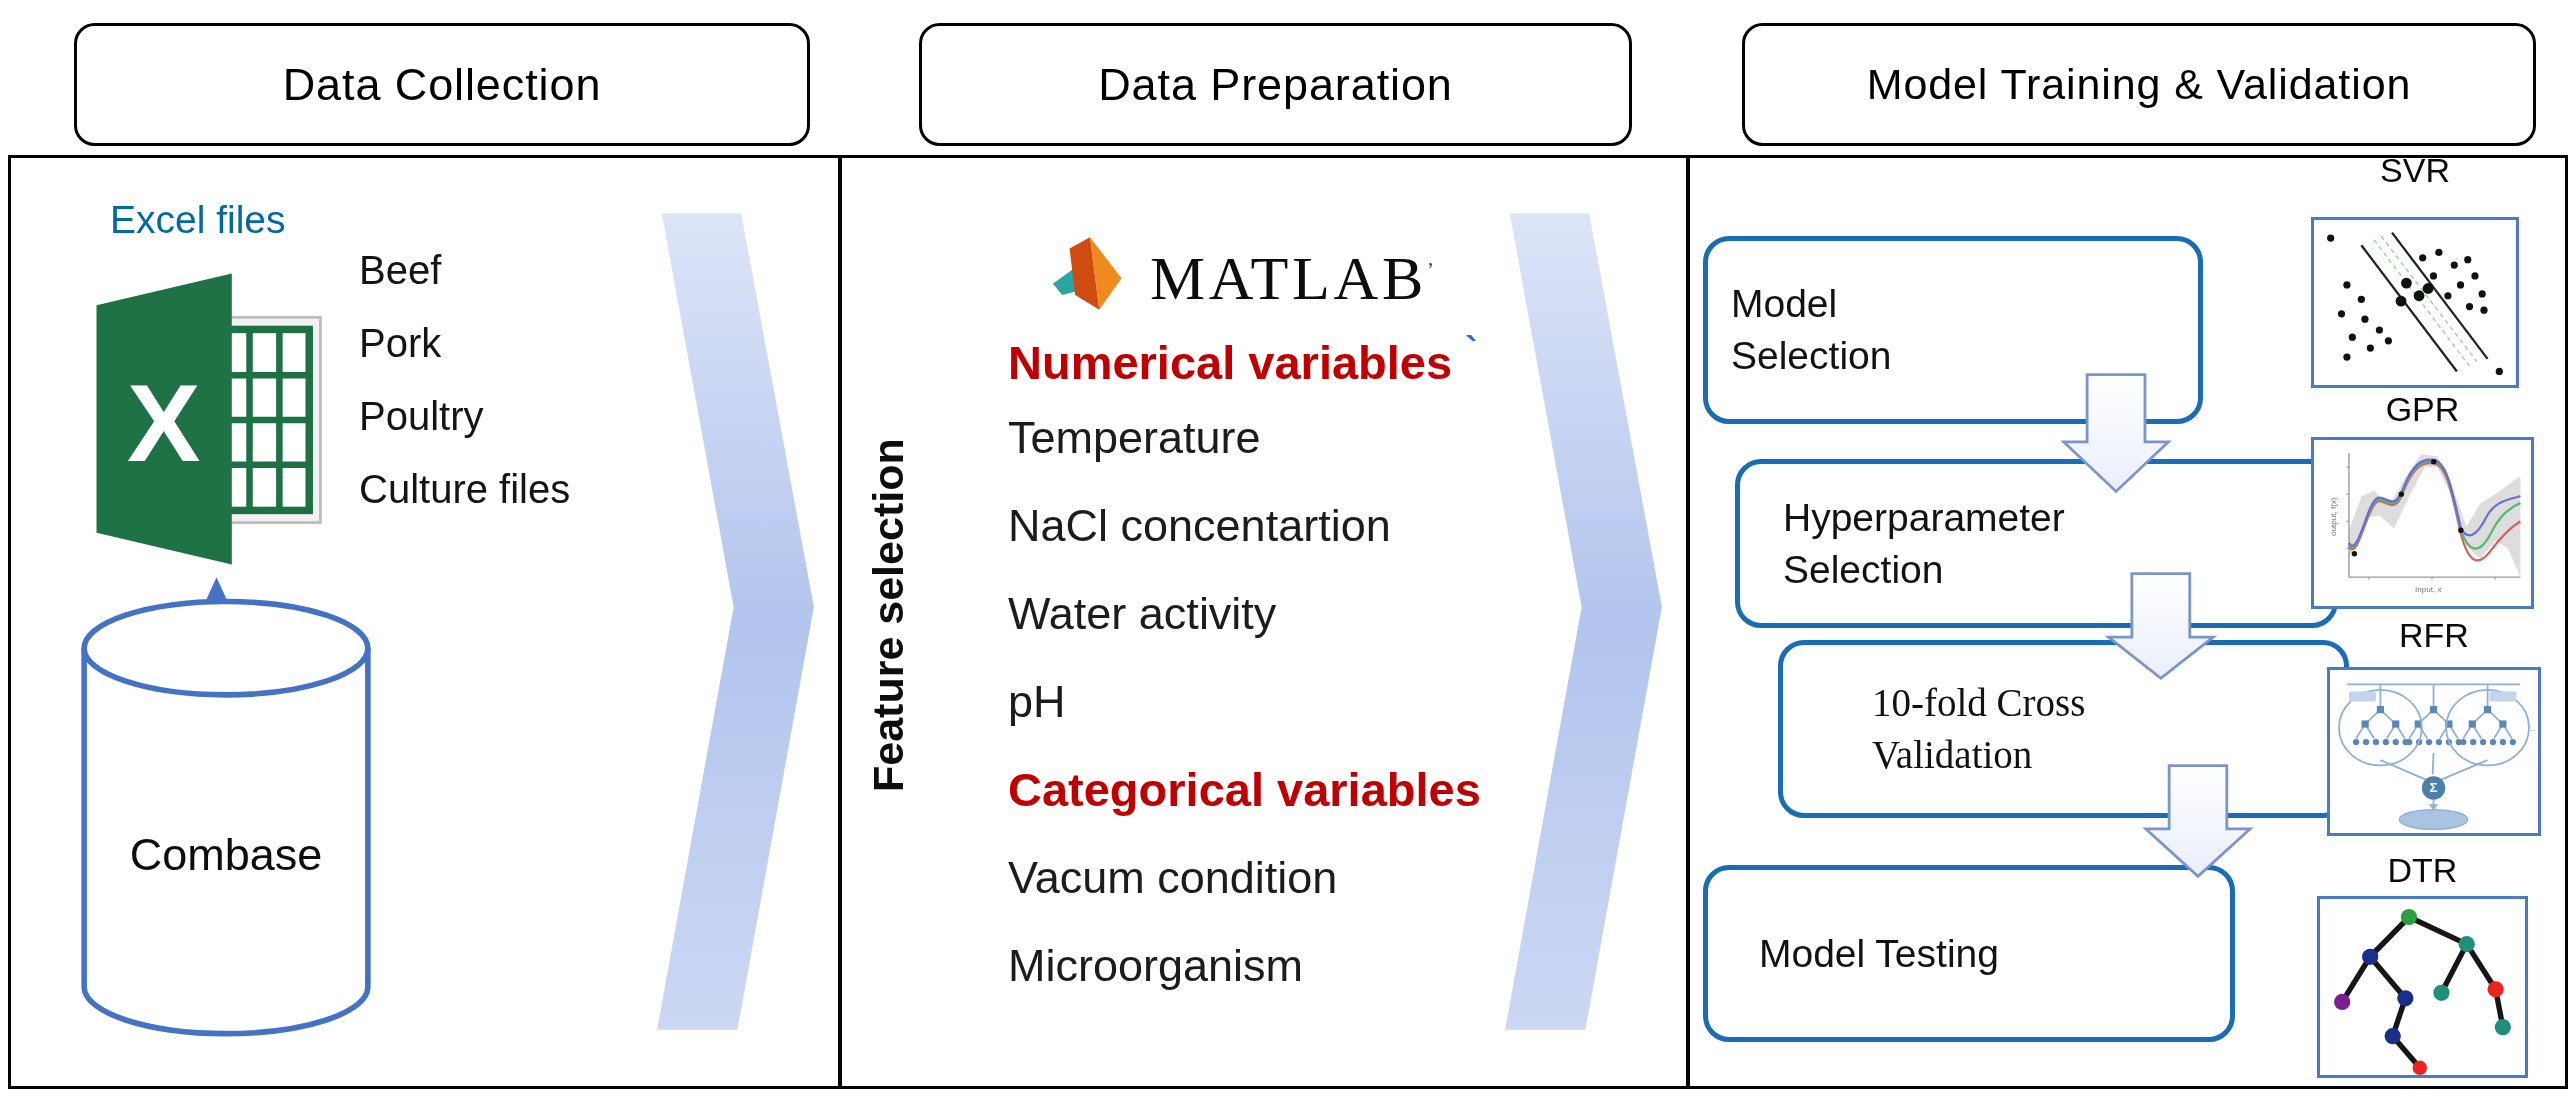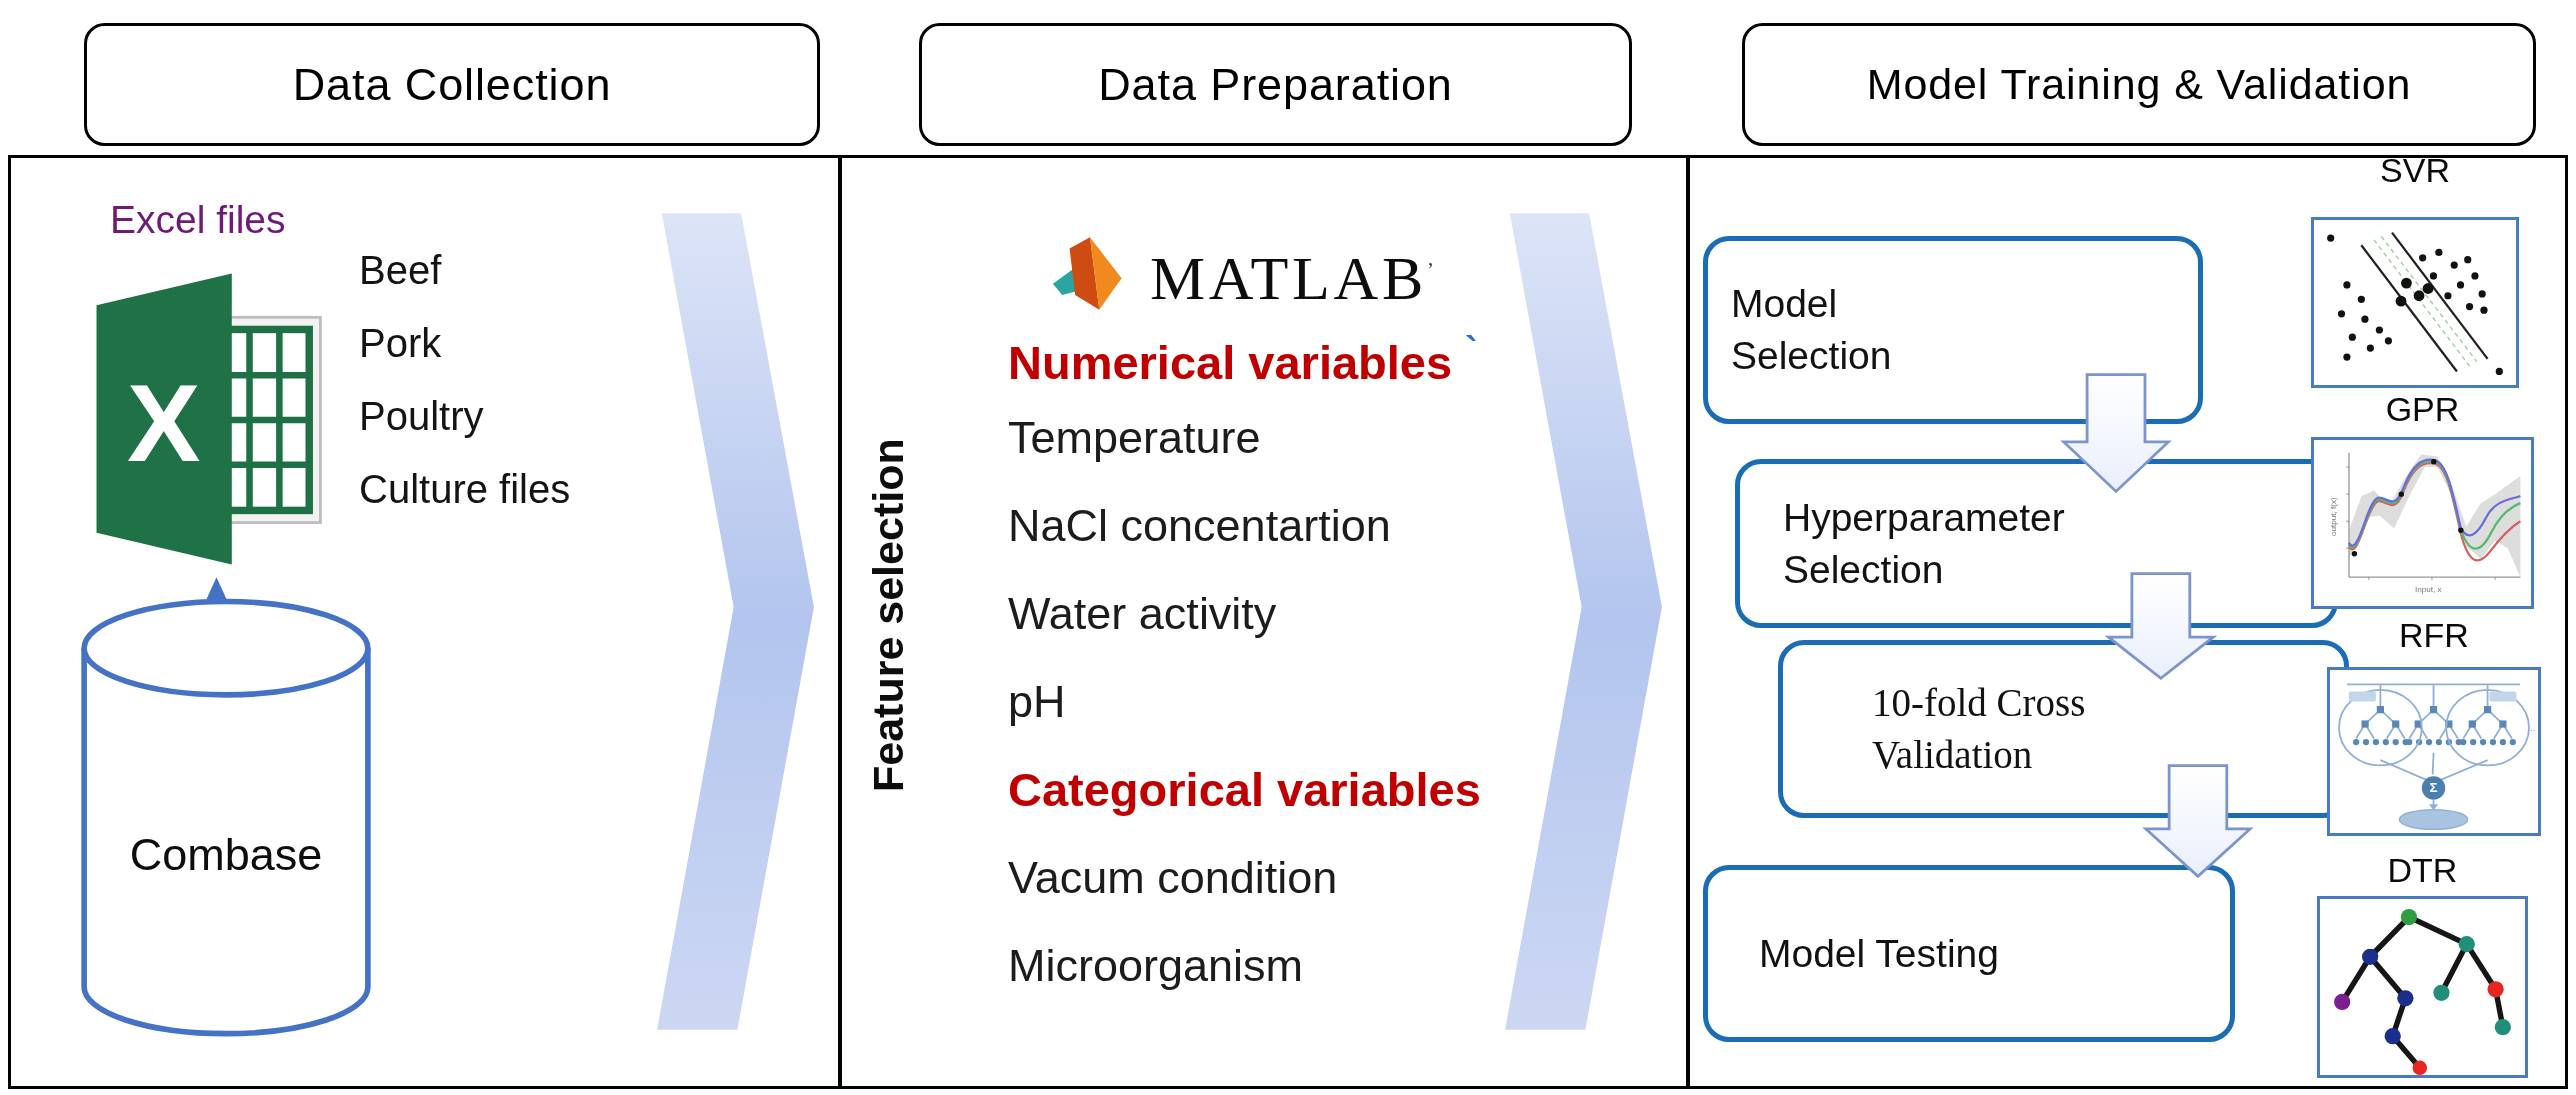--- a/index.html
+++ b/index.html
@@ -3,35 +3,35 @@
 <meta charset="utf-8">
 <style>
   html,body{margin:0;padding:0;background:#fff;}
   body{font-family:"Liberation Sans",sans-serif;color:#111;}
   #stage{position:relative;width:2576px;height:1096px;background:#ffffff;overflow:hidden;}
 
   
   .titlebox{position:absolute;top:23px;height:117px;border:3.7px solid #000;border-radius:20.5px;
     background:#fff;display:flex;align-items:center;justify-content:center;
     font-size:45px;color:#000;letter-spacing:0.9px;}
-  #title1{left:84px;width:730px;}
+  #title1{left:74px;width:730px;}
   #title2{left:919px;width:707px;}
   #title3{left:1742px;width:788px;font-size:43px;}
 
   
   #frame{position:absolute;left:7.5px;top:155px;width:2554px;height:928px;border:3.7px solid #000;background:#fff;}
   .divider{position:absolute;top:155px;height:931px;width:3.7px;background:#000;}
   #div1{left:838px;} #div2{left:1686px;}
 
   
   .chevron{position:absolute;top:201px;width:187px;height:840px;}
   #chev1{left:642px;} #chev2{left:1490px;}
 
   
-  #excel-label{position:absolute;left:110px;top:198px;width:224px;font-size:39px;color:#701a75;}
+  #excel-label{position:absolute;left:110px;top:198px;width:224px;font-size:39px;color:#0369a1;}
   #excel-icon{position:absolute;left:87px;top:266px;width:242px;height:306px;}
   #file-list{position:absolute;left:359px;top:234px;width:392px;}
   .file-item{height:73px;line-height:73px;font-size:40px;color:#141414;}
   #up-arrow{position:absolute;left:198px;top:571px;width:37px;height:140px;}
   #cylinder{position:absolute;left:79px;top:595px;width:294px;height:448px;}
   #db-label{position:absolute;left:79px;top:829px;width:294px;text-align:center;font-size:45px;color:#0d0d0d;}
 
   
   #feature-vertical{position:absolute;left:864px;top:373px;width:62px;height:485px;
     writing-mode:vertical-rl;transform:rotate(180deg);text-align:center;

